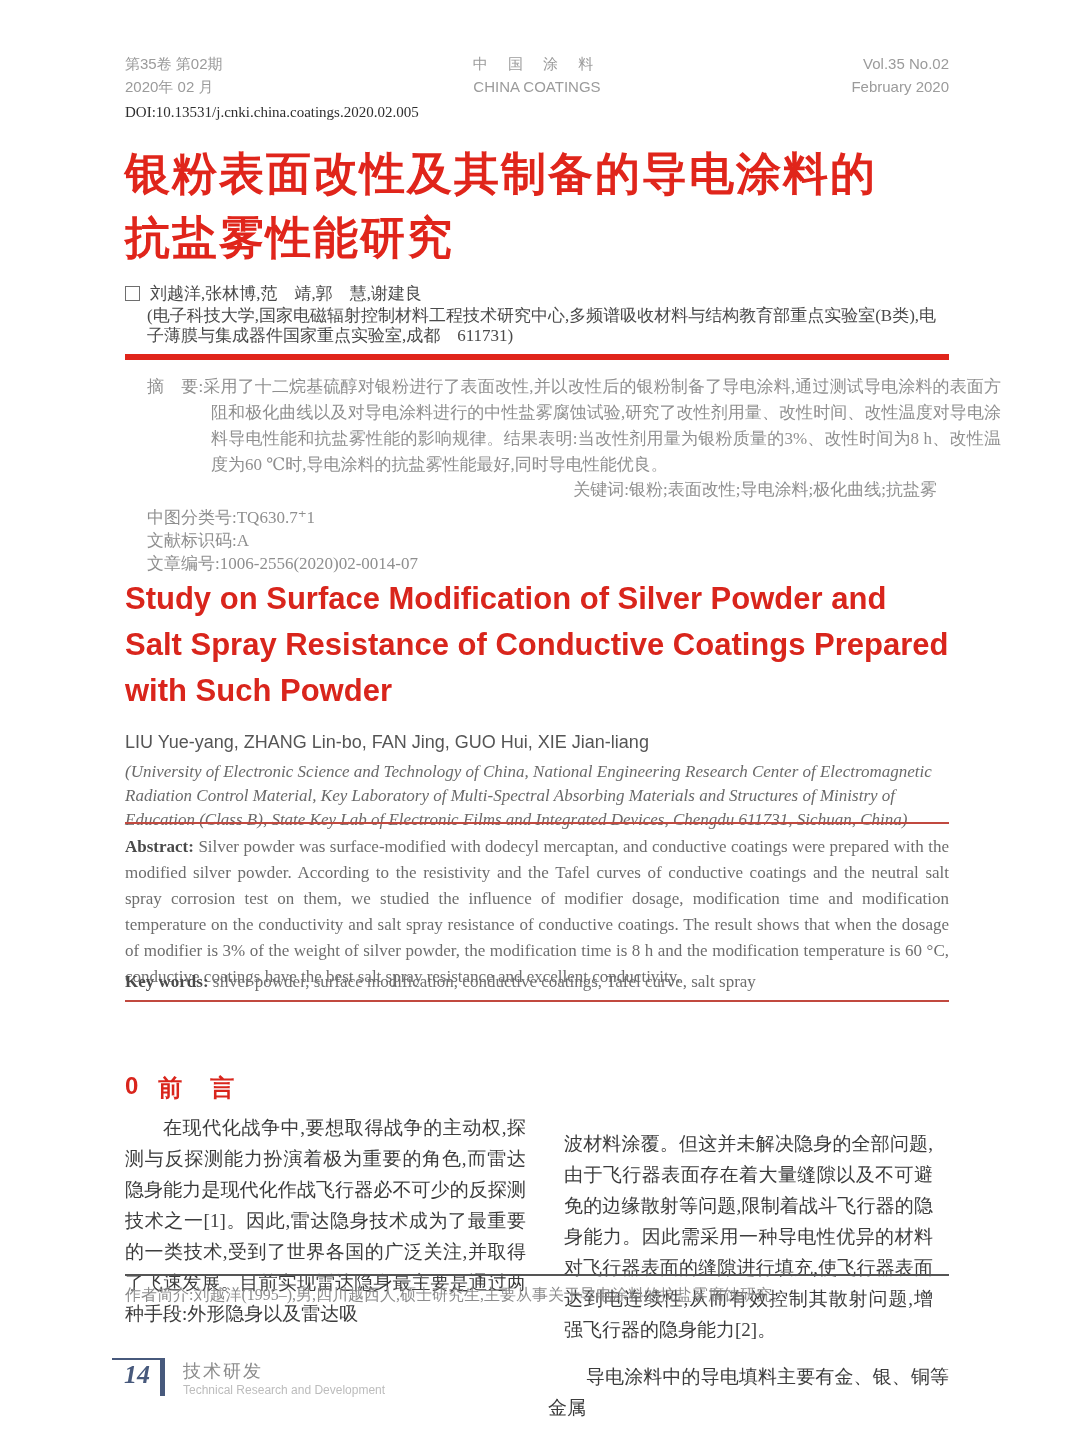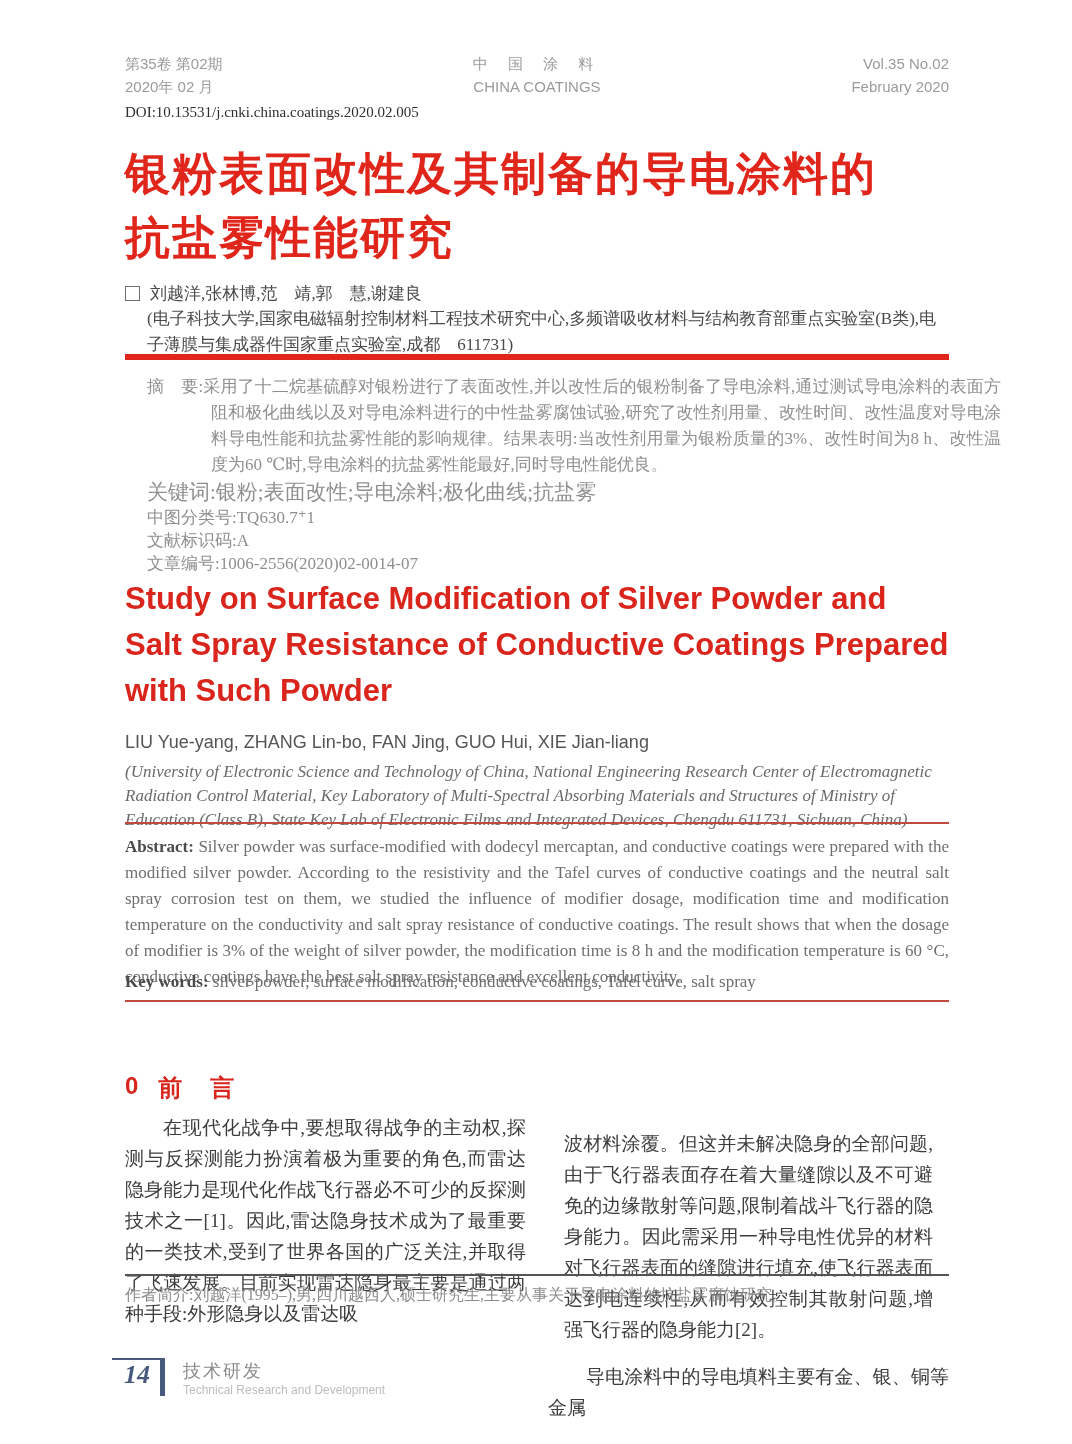--- a/index.html
+++ b/index.html
@@ -12,28 +12,28 @@
   .jheader .right{text-align:right;}
   .jname-cn{letter-spacing:8px;}
   .doi{position:absolute;top:104px;left:125px;font-size:15px;color:#2e2e2e;font-family:"Liberation Serif","DejaVu Serif",serif;}
 
   
   .title-cn{position:absolute;top:142px;left:125px;width:824px;color:#e0251b;font-family:"Liberation Sans","DejaVu Sans",sans-serif;font-weight:bold;font-size:45px;line-height:64px;letter-spacing:2px;}
 
   
   .authors-cn-row{position:absolute;top:282px;left:125px;width:824px;font-size:17px;color:#4a4a4a;display:flex;align-items:center;gap:10px;}
   .author-square{display:inline-block;width:13px;height:13px;border:1.5px solid #6e6e6e;flex:0 0 auto;}
-  .affil-cn{position:absolute;top:306px;left:147px;width:802px;font-size:17px;line-height:26px;color:#4a4a4a;}
+  .affil-cn{position:absolute;top:306px;left:147px;width:802px;font-size:17px;line-height:20px;color:#4a4a4a;}
 
   .rule-thick{position:absolute;left:125px;width:824px;height:6px;background:#e0251b;}
   .rule-thin{position:absolute;left:125px;width:824px;height:2px;background:#c1493f;}
 
   
   .abstract-cn{position:absolute;top:374px;left:147px;width:790px;font-size:17px;line-height:26px;color:#8f8f8f;text-align:justify;padding-left:64px;text-indent:-64px;}
-  .kw-cn{position:absolute;top:478px;left:147px;width:790px;font-size:21px;color:#8f8f8f;}
+  .kw-cn{position:absolute;top:478px;left:147px;width:790px;font-size:17px;color:#8f8f8f;text-align:right;}
   .meta-row{position:absolute;top:506px;left:147px;width:790px;display:flex;font-size:17px;color:#8f8f8f;flex-direction:column;}
   .meta-row .m1{width:308px;}
   .meta-row .m2{width:222px;}
   .meta-row .m3{flex:1;}
 
   
   .title-en{position:absolute;top:576px;left:125px;width:824px;color:#d9251c;font-family:"Liberation Sans","DejaVu Sans",sans-serif;font-weight:bold;font-size:31px;line-height:46px;}
   .authors-en{position:absolute;top:732px;left:125px;width:824px;font-family:"Liberation Sans","DejaVu Sans",sans-serif;font-size:18px;color:#555;}
   .affil-en{position:absolute;top:760px;left:125px;width:824px;font-style:italic;font-size:17px;line-height:24px;color:#6a6a6a;}
 

